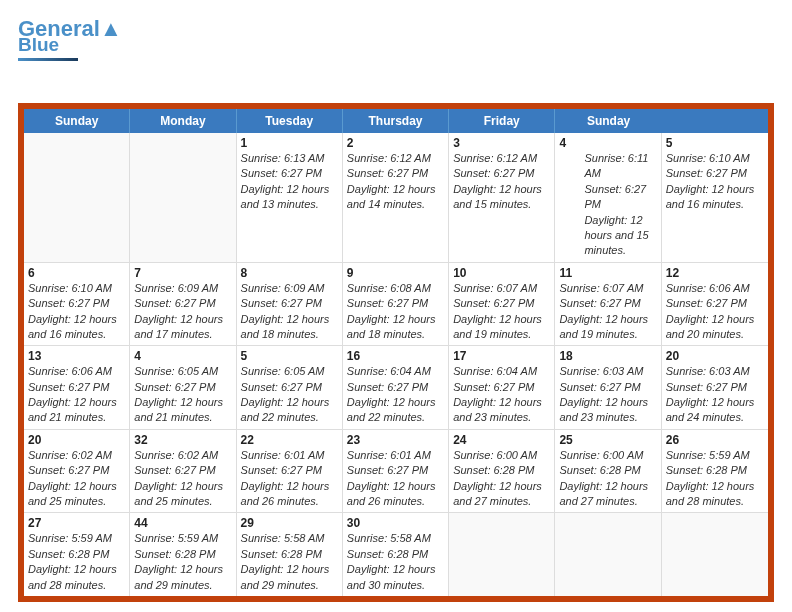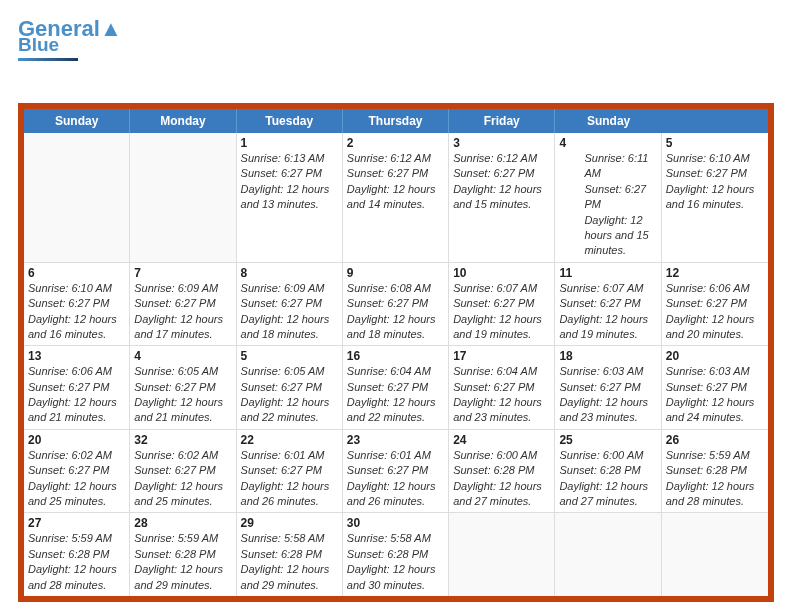--- a/index.html
+++ b/index.html
@@ -308,21 +308,21 @@
           </div>
         </div>
         <div class="cal-row">
           <div class="cal-cell">
             <span class="day-num">27</span>
             <div class="cell-info" style="white-space: pre-line;">Sunrise: 5:59 AM
 Sunset: 6:28 PM
 Daylight: 12 hours and 28 minutes.</div>
           </div>
           <div class="cal-cell">
-            <span class="day-num">28</span>
+            <span class="day-num">44</span>
             <div class="cell-info" style="white-space: pre-line;">Sunrise: 5:59 AM
 Sunset: 6:28 PM
 Daylight: 12 hours and 29 minutes.</div>
           </div>
           <div class="cal-cell">
             <span class="day-num">29</span>
             <div class="cell-info" style="white-space: pre-line;">Sunrise: 5:58 AM
 Sunset: 6:28 PM
 Daylight: 12 hours and 29 minutes.</div>
           </div>

